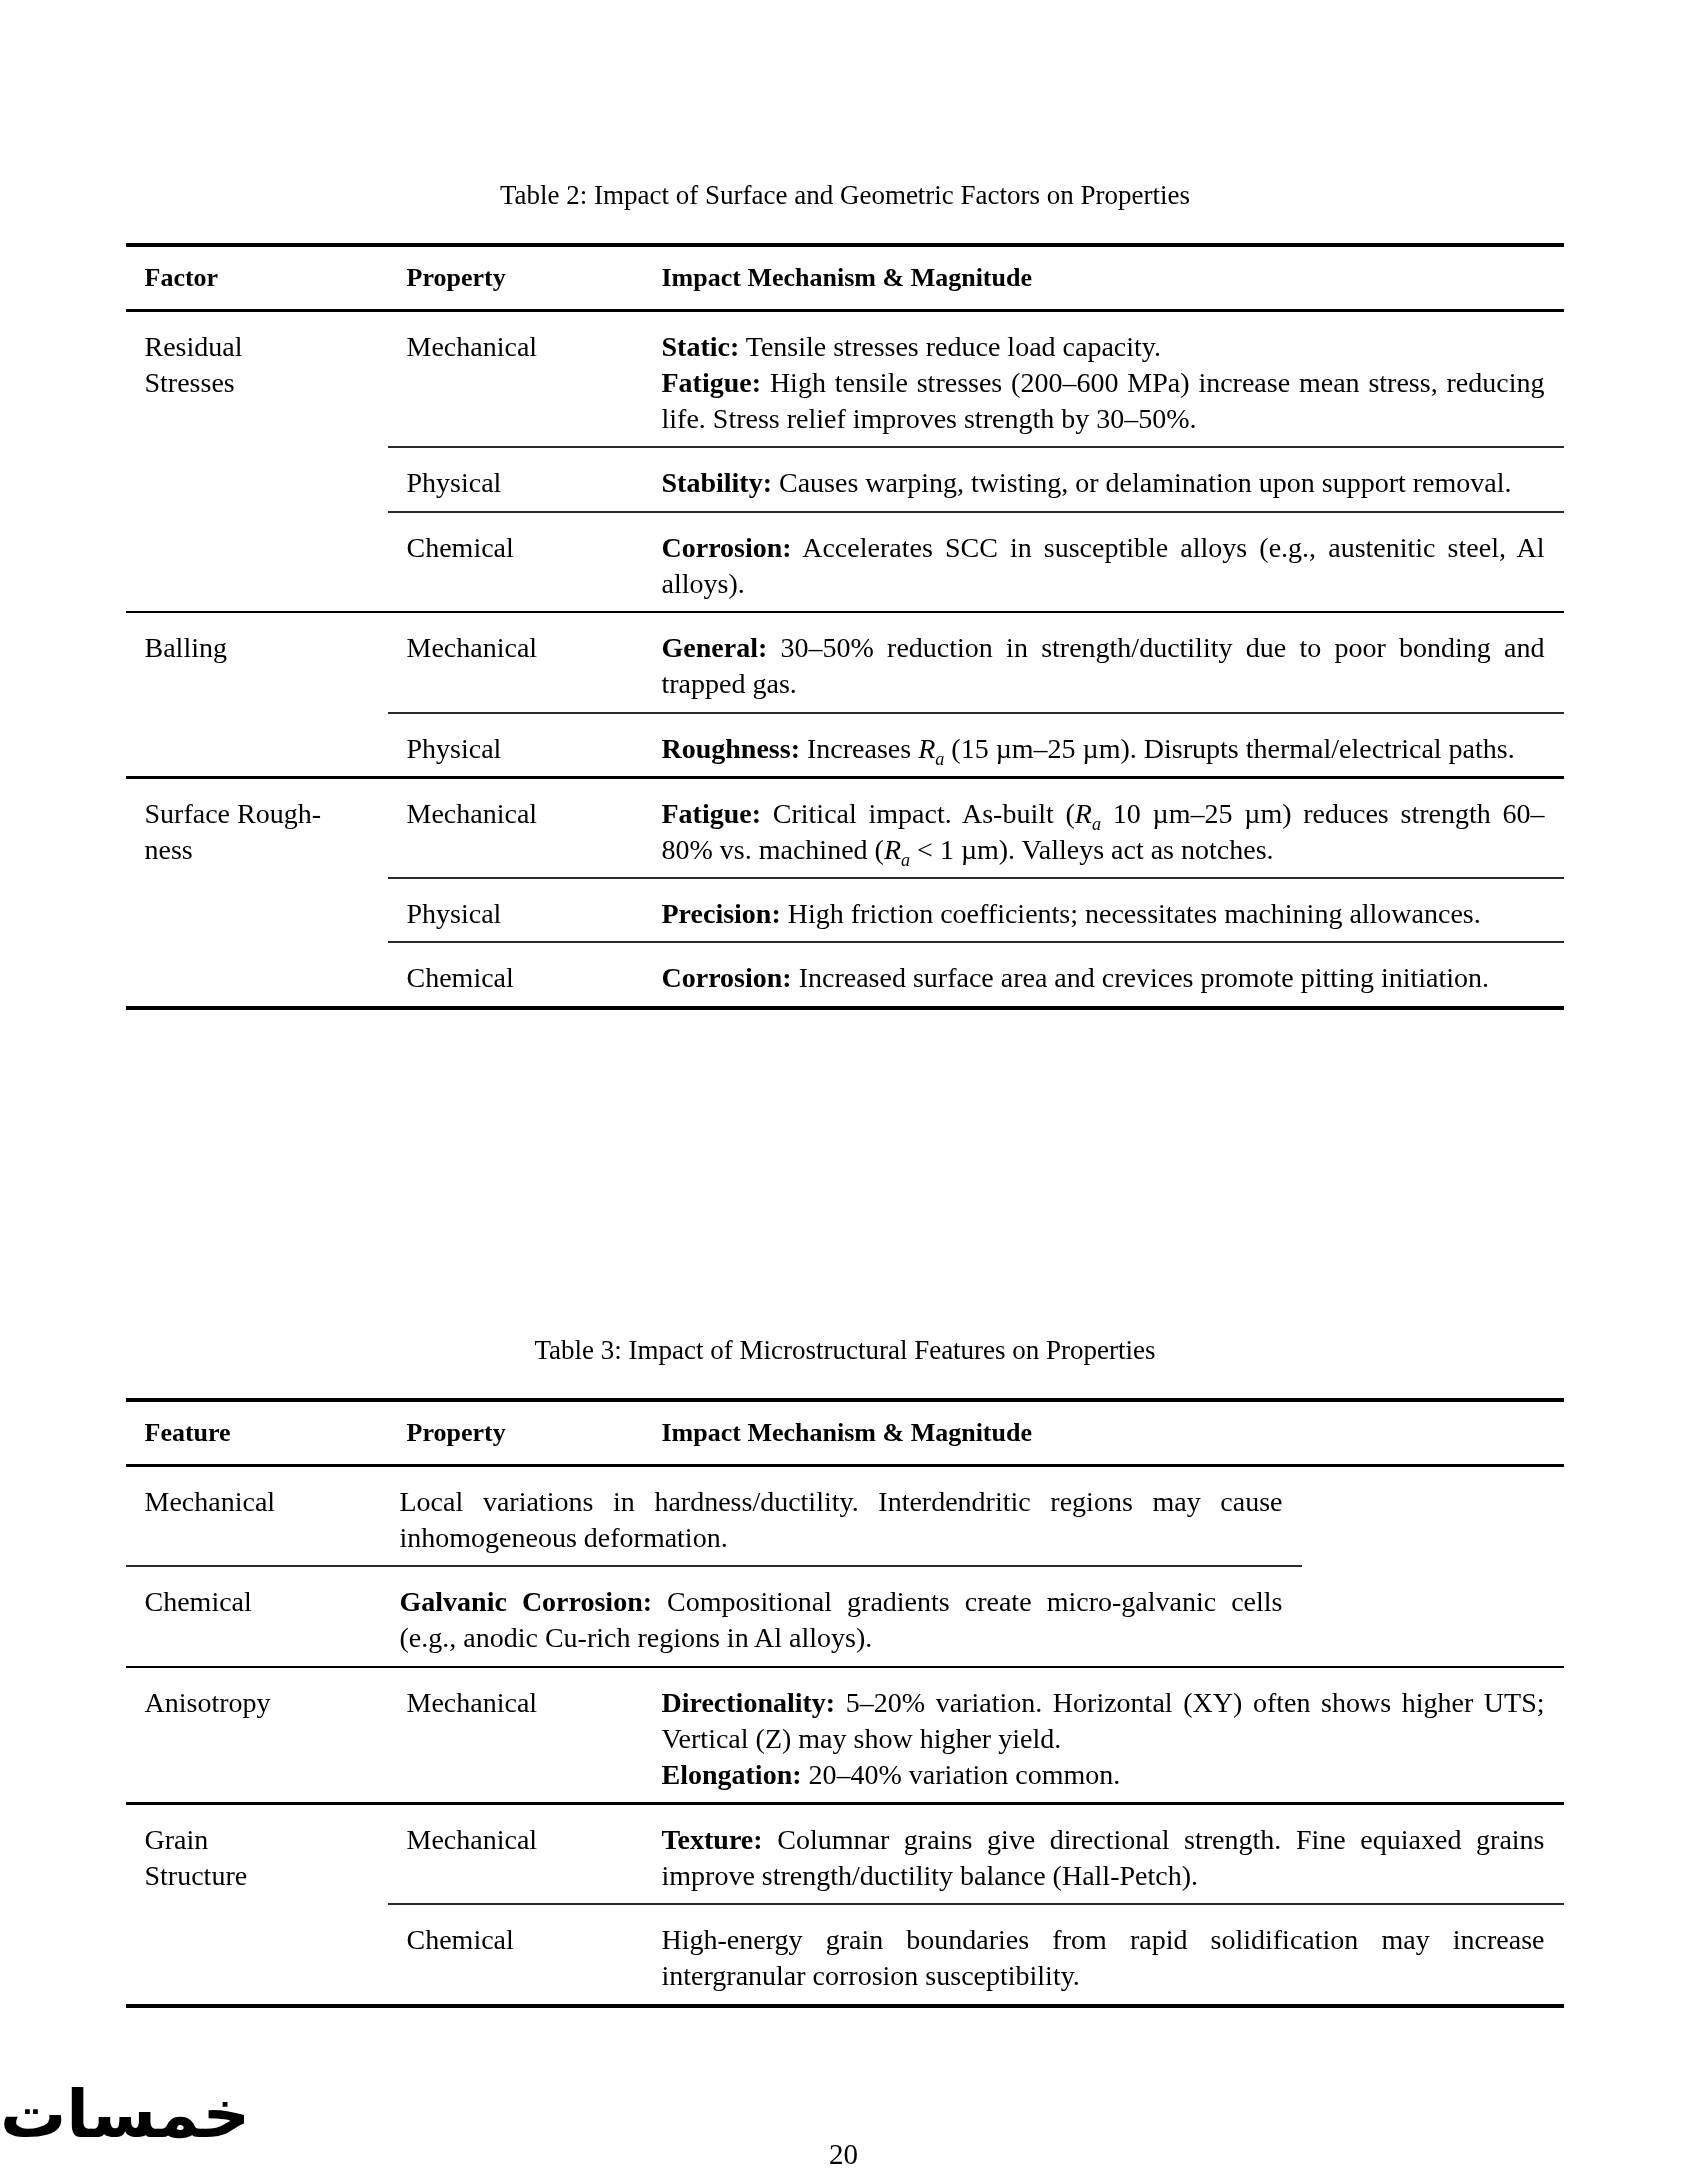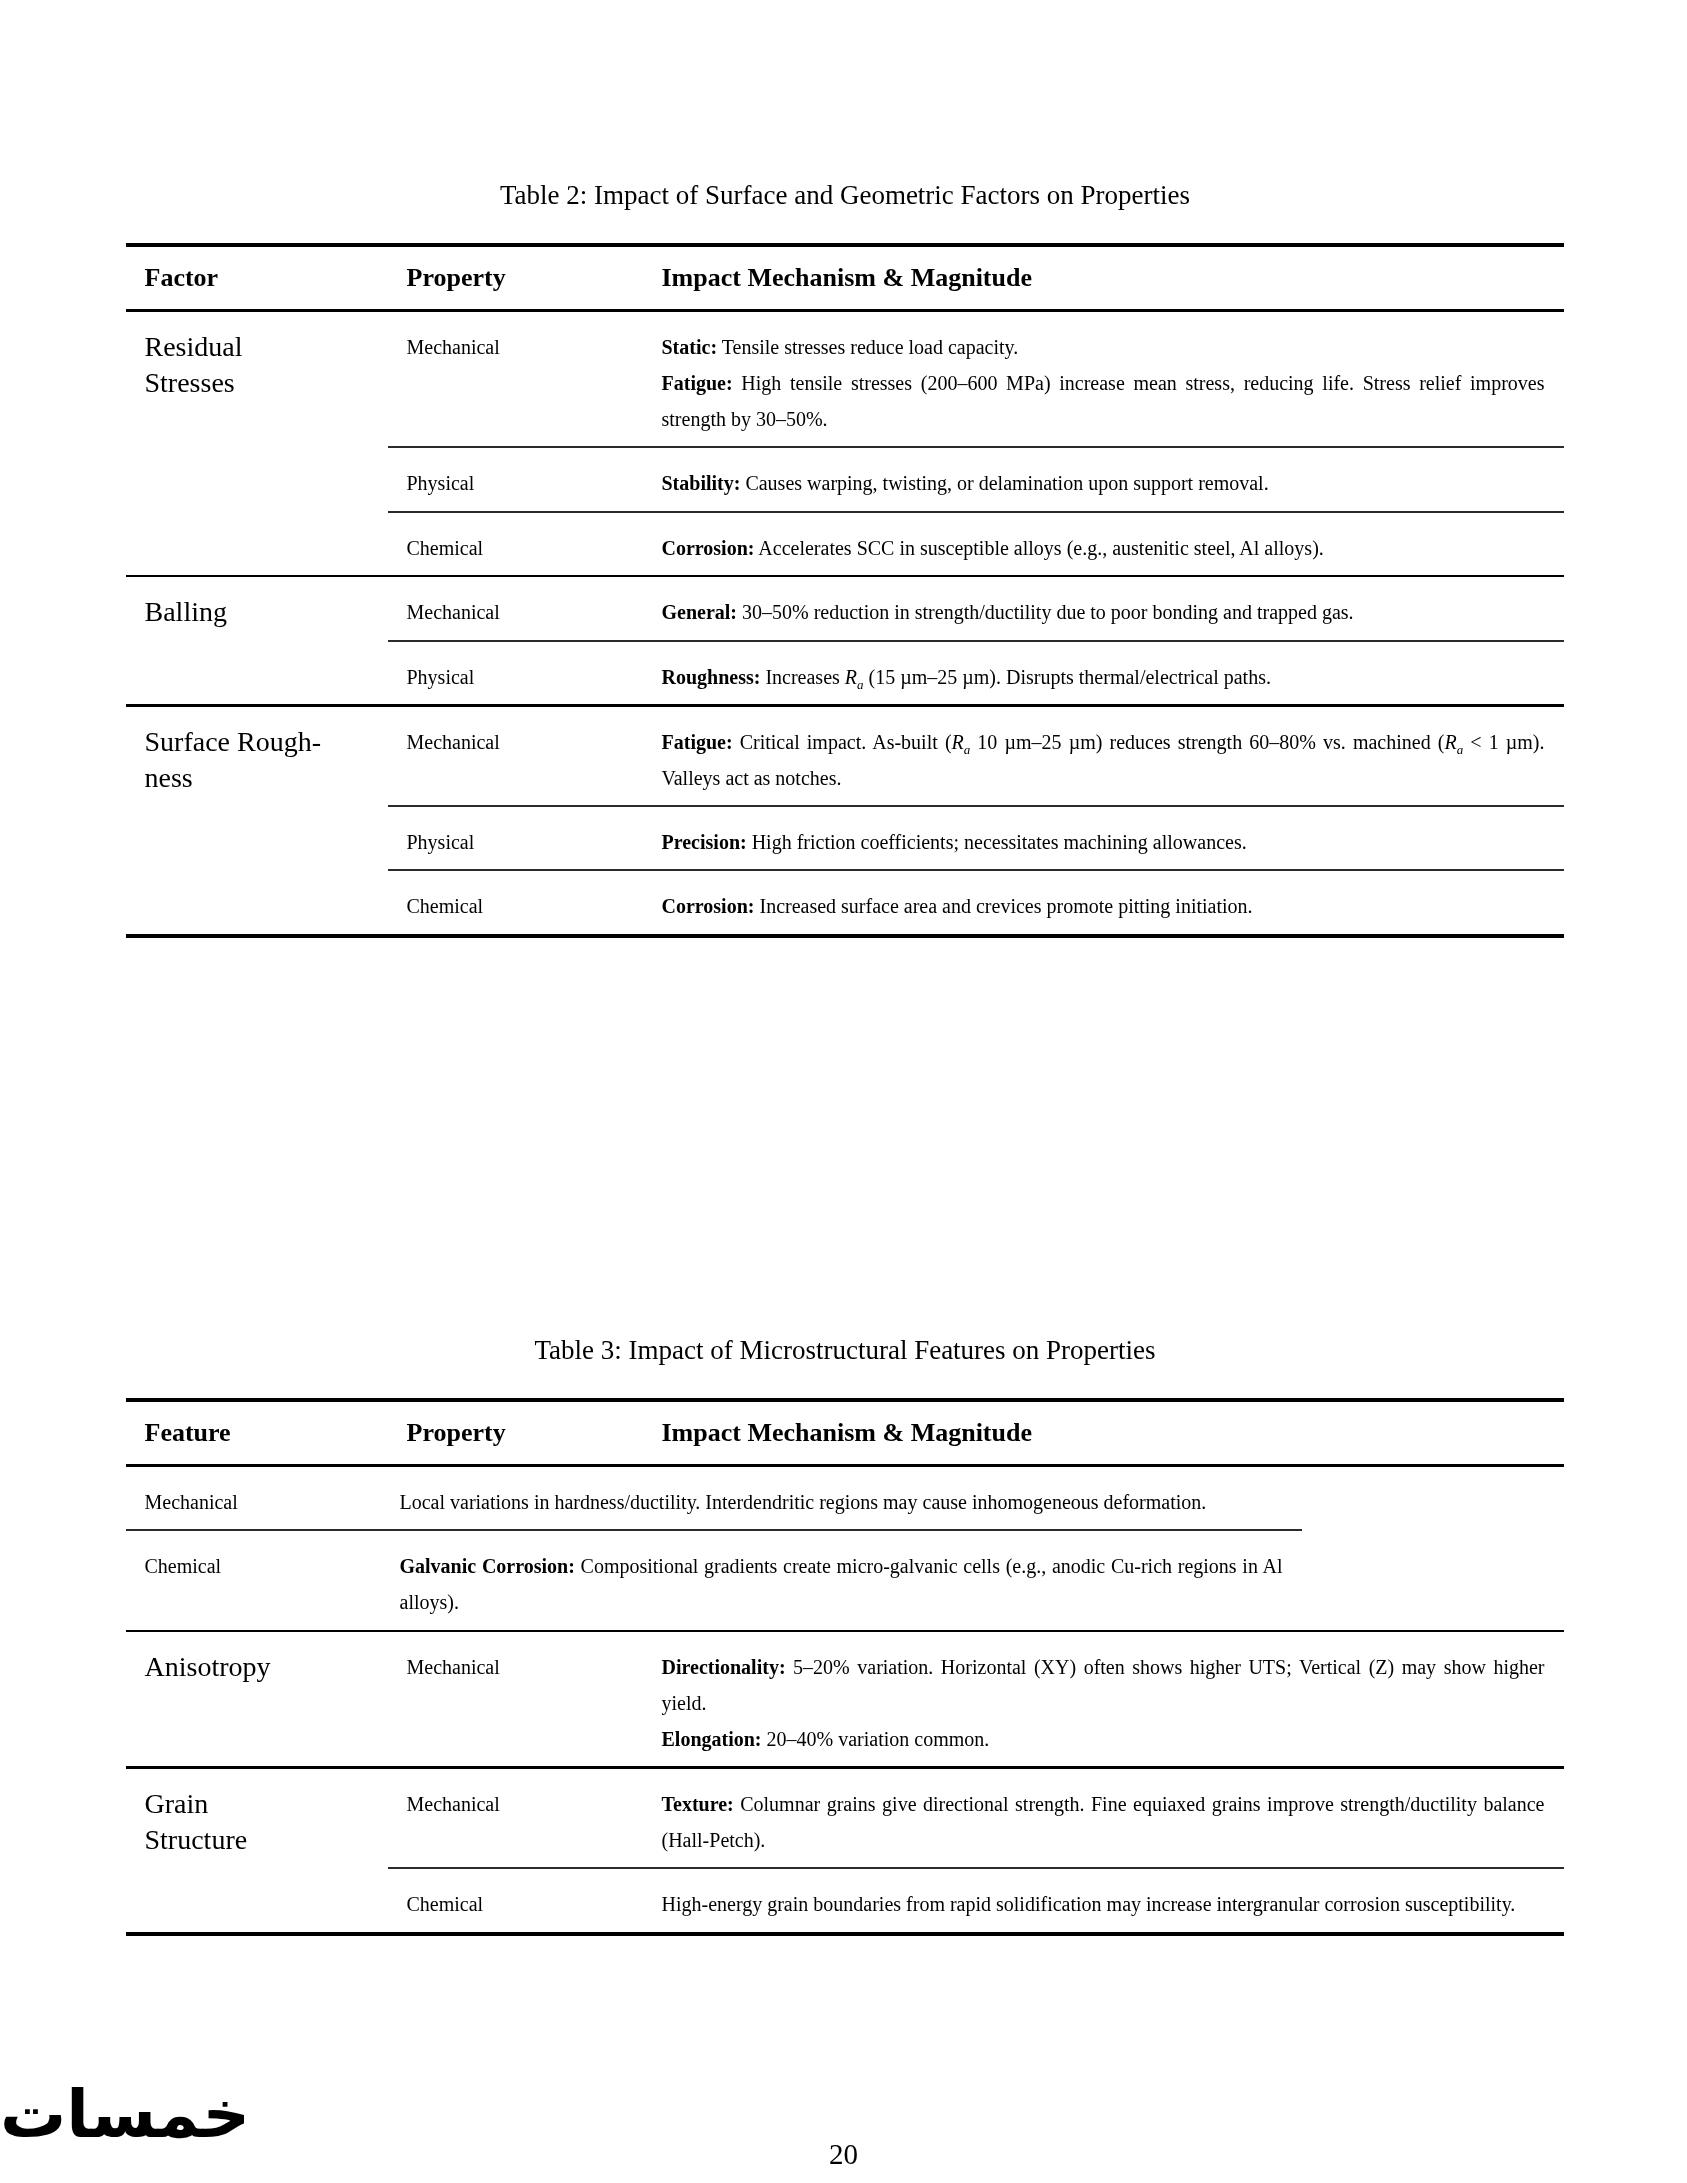--- a/index.html
+++ b/index.html
@@ -21,21 +21,21 @@
     text-align: center;
     font-size: 27px;
     line-height: 36px;
     margin-bottom: 30px;
   }
   .rule { width: 100%; }
   .rule.heavy { height: 4px; background: #000000; }
   .rule.mid   { height: 2.6px; background: #000000; }
   .rule.cmid  { height: 2px; background: #2b2b2b; }
   .row.header { display: flex; padding: 13.2px 0; }
-  .cell { box-sizing: border-box; font-size: 20px; line-height: 36px; }
+  .cell { box-sizing: border-box; font-size: 28px; line-height: 36px; }
   .c1 { width: 262px;  padding: 0 18.5px; flex: none; }
   .c2 { width: 255px;  padding: 0 18.5px; flex: none; }
   .c3 { width: 920px; padding: 0 18.5px; flex: none; }
   .th { font-weight: bold; font-size: 26px; }
   .group { display: flex; }
   .group .factor {
     font-weight: normal;
     font-size: 28px;
     padding-top: 17px;
     padding-bottom: 9.3px;

